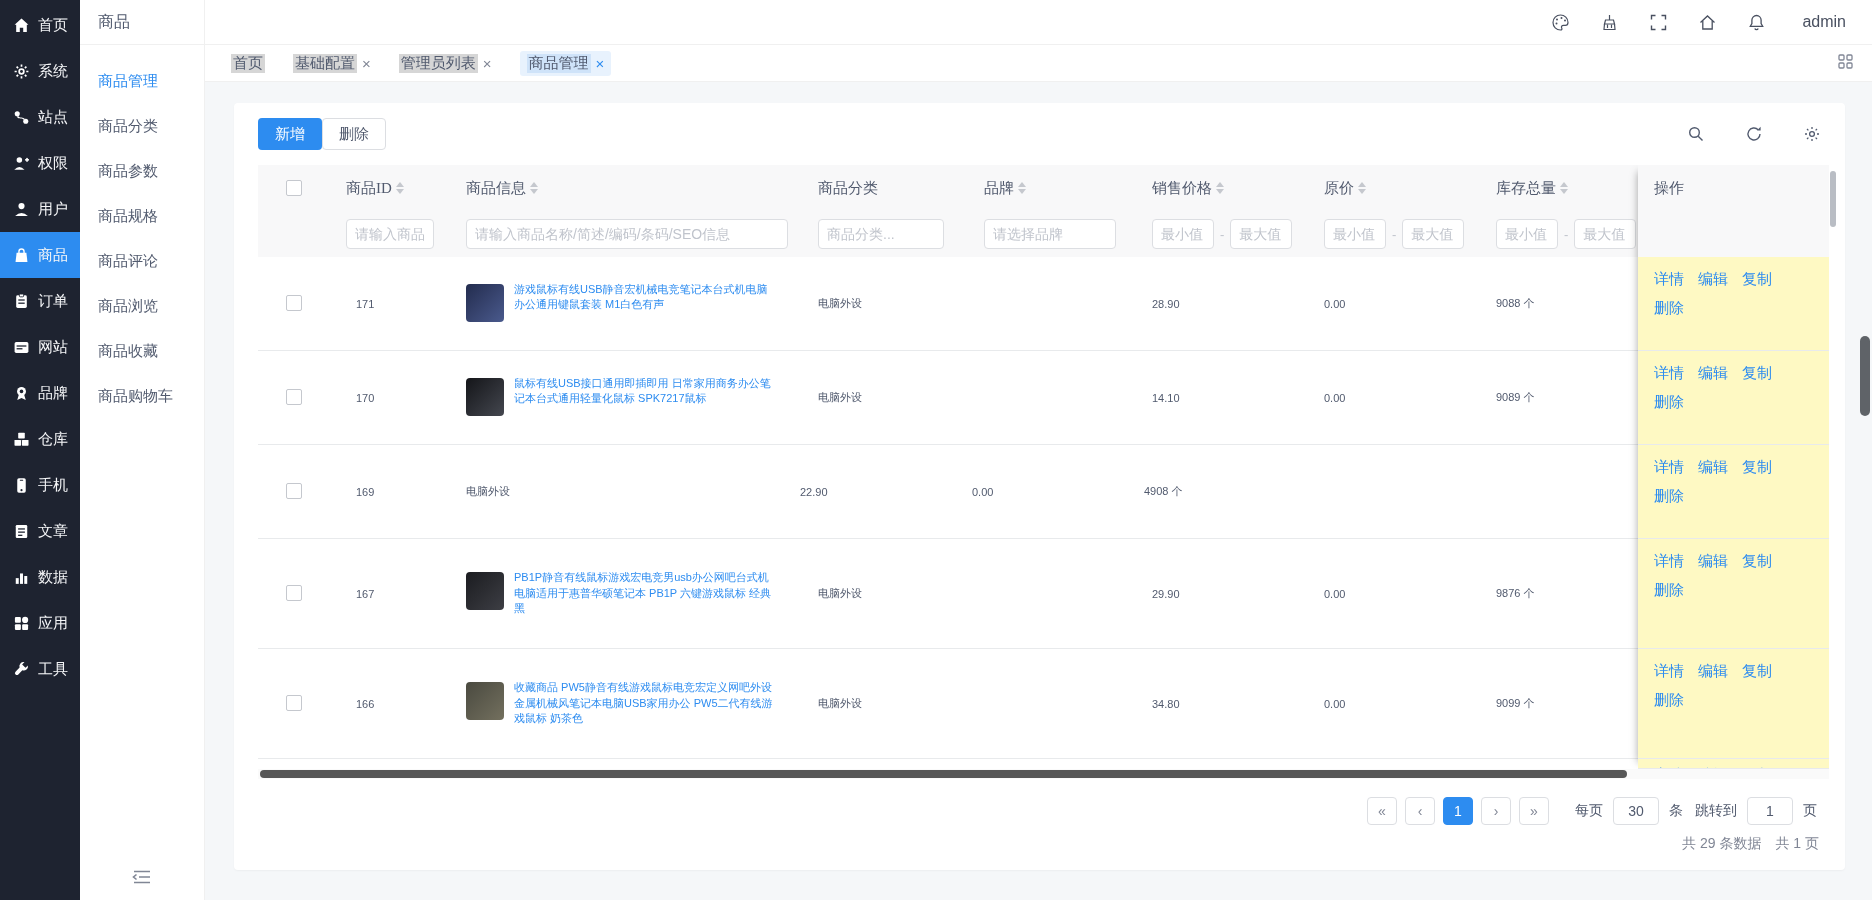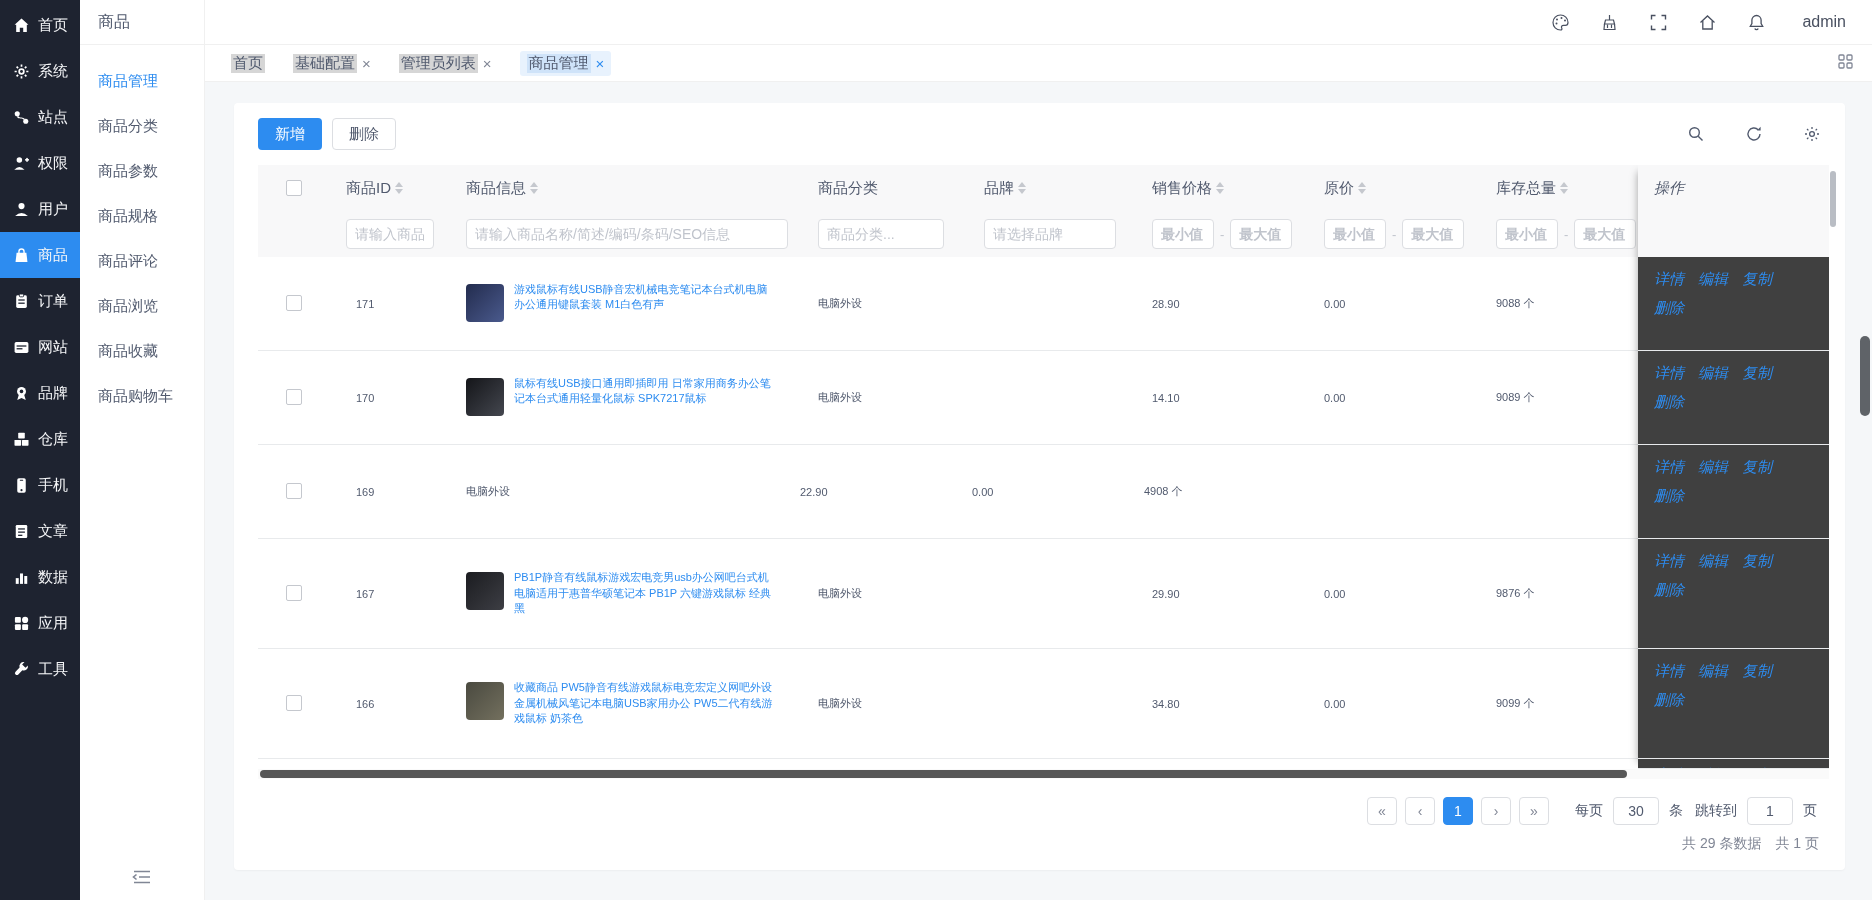--- a/index.html
+++ b/index.html
@@ -38,63 +38,63 @@
   .tab.active .lbl { background:#cfe3f9; }
   .tab.active .x { color:#2d8cf0; }
   .tabbar-right { margin-left:auto; }
   .grid-icon { width:17px; height:17px; display:inline-flex; cursor:pointer; }
   .grid-icon svg { width:100%; height:100%; }
 
   .content { flex:1; background:#f5f7f9; padding:21px 27px 0 29px; min-height:0; }
   .card { background:#fff; border-radius:4px; box-shadow:0 1px 2px rgba(0,0,0,.04); height:767px; position:relative; }
 
   
-  .toolbar { height:62px; display:flex; align-items:center; padding:0 24px; gap:10px; }
+  .toolbar { height:62px; display:flex; align-items:center; padding:0 24px; }
   .btn { height:32px; padding:0 16px; border-radius:4px; font-size:15px; border:1px solid transparent; cursor:pointer; font-family:inherit; }
   .btn-primary { background:#2d8cf0; color:#fff; }
   .btn-default { background:#fff; border-color:#dcdee2; color:#515a6e; }
   .toolbar-right { margin-left:auto; display:flex; align-items:center; gap:40px; }
   .tool-icon { width:18px; height:18px; display:inline-flex; cursor:pointer; }
   .tool-icon svg { width:100%; height:100%; }
 
   
   .table-wrap { margin:0 8px 0 24px; position:relative; height:614px; overflow:hidden; }
   .tr { display:flex; }
   .td, .th { flex:none; }
   .c0{width:72px} .c1{width:120px} .c2{width:352px} .c3{width:166px} .c4{width:168px} .c5{width:172px} .c6{width:172px} .c7{width:172px} .c8{flex:1; min-width:0}
-  .hrow { background:#f8f8f9; height:46px; align-items:center; }
+  .hrow { background:#f8f8f9; height:46px; align-items:center;font-family:Liberation Serif, serif; }
   .th { font-size:15px; color:#515a6e; display:flex; align-items:center; gap:4px; padding-left:16px; }
   .th.center { justify-content:center; padding-left:0; }
   .caret { display:inline-flex; flex-direction:column; gap:2px; cursor:pointer; }
   .caret i { width:0; height:0; border-left:4px solid transparent; border-right:4px solid transparent; }
   .caret .up { border-bottom:5px solid #c5c8ce; }
   .caret .dn { border-top:5px solid #c5c8ce; }
   .frow { background:#f8f8f9; height:46px; align-items:center; }
   .fcell { padding-left:16px; display:flex; align-items:center; gap:6px; }
   .fcell.center { justify-content:center; padding-left:0; }
   .f-input { height:30px; border:1px solid #dcdee2; border-radius:4px; background:#fff; font-size:14px; padding:0 8px; color:#515a6e; font-family:inherit; width:100%; }
   .f-input::placeholder { color:#c0c4cc; }
   .f-id { width:88px; }
   .f-info { width:322px; }
   .f-cat { width:126px; }
   .f-brand { width:132px; }
-  .f-min, .f-max { width:62px;font-weight:bold; }
+  .f-min, .f-max { width:62px; }
   .dash { color:#c0c4cc; font-size:13px; }
   .brow { background:#fff; border-bottom:1px solid #e8eaec; align-items:center; }
   .h94 { height:94px; } .h110 { height:110px; }
   .cb { width:16px; height:16px; border:1px solid #c5c8ce; border-radius:2px; background:#fff; display:inline-block; cursor:pointer; }
   .td { font-size:11px; color:#515a6e; padding-left:16px; }
   .td.center { padding-left:0; text-align:center; }
   .td-id { padding-left:26px; }
   .info-cell { padding:10px 24px 10px 16px; line-height:1.45; }
   .thumb { width:38px; height:38px; border-radius:4px; float:left; margin:2px 10px 4px 0; }
   .plink { color:#2d8cf0; text-decoration:none; cursor:pointer; }
 
   
-  .op-col { position:absolute; top:0; right:8px; width:191px; background:#404040; box-shadow:-7px 0 8px -7px rgba(0,0,0,.35);font-style:italic; }
+  .op-col { position:absolute; top:0; right:8px; width:191px; background:#fef9c3; box-shadow:-7px 0 8px -7px rgba(0,0,0,.35); }
   .op-head { height:46px; background:#f8f8f9; display:flex; align-items:center; padding-left:16px; font-size:15px; color:#515a6e; }
   .op-filter { height:46px; background:#f8f8f9; }
   .op-cell { border-bottom:1px solid #e8eaec; padding:8px 10px 0 16px; }
   .op-cell a { color:#2d8cf0; font-size:15px; text-decoration:none; margin-right:14px; line-height:1.9; display:inline-block; cursor:pointer; }
   .op-partial { height:10px; overflow:hidden; padding-top:2px; }
 
   .vscroll { position:absolute; top:0; right:0; width:8px; bottom:10px; background:#fff; }
   .vthumb { position:absolute; top:6px; left:1px; width:6px; height:56px; border-radius:3px; background:#b9bdc4; }
   .hscroll { position:absolute; left:0; right:8px; bottom:0; height:10px; background:#fafafa; }
   .hthumb { position:absolute; left:2px; top:1px; height:8px; width:87%; border-radius:4px; background:#575757; }

